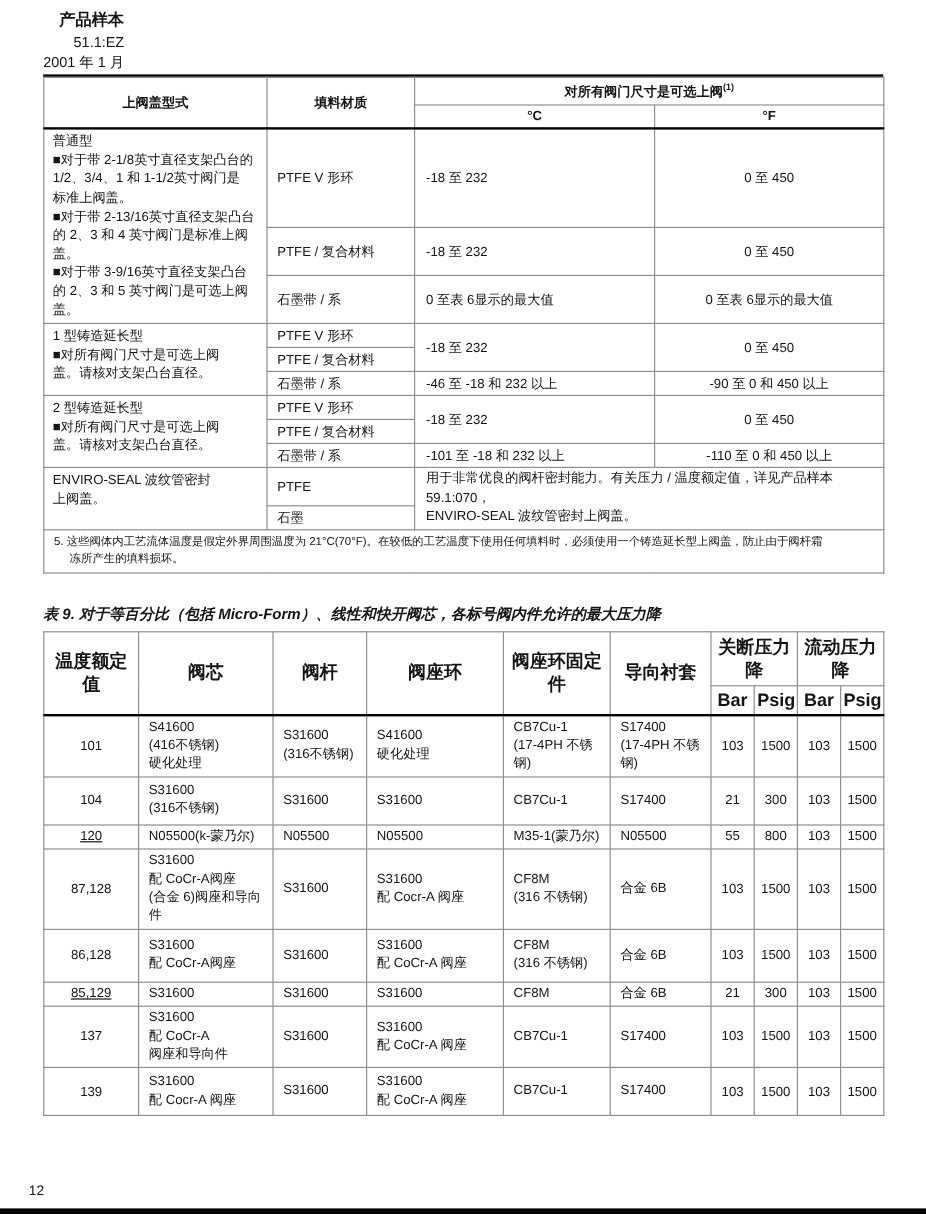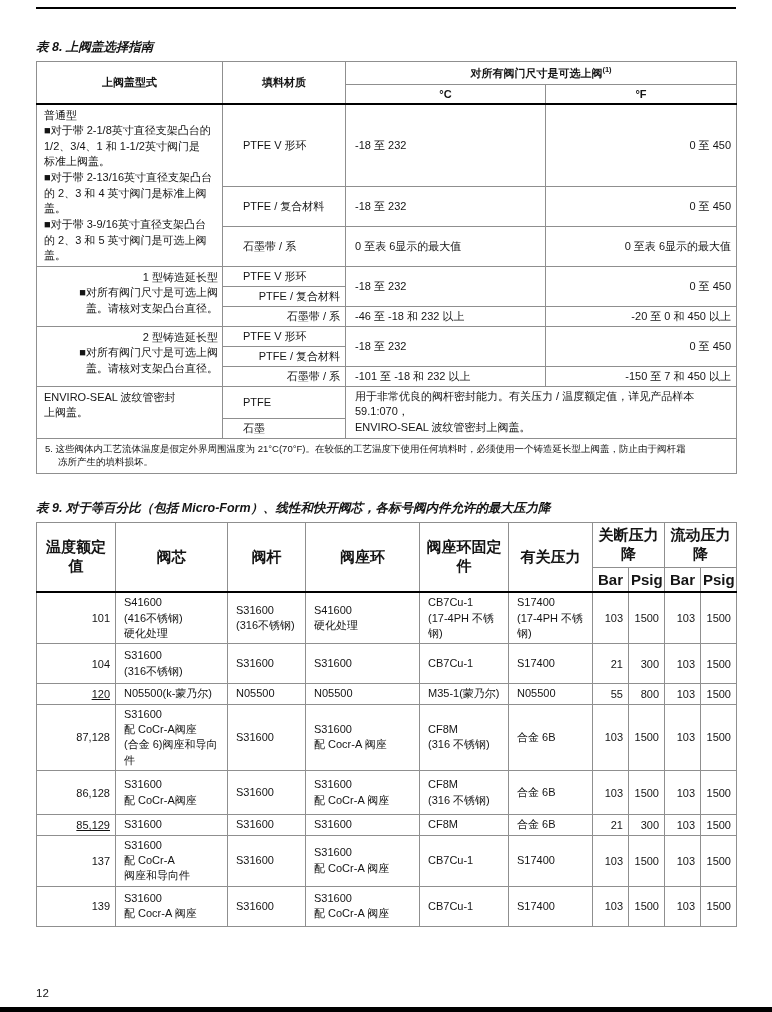--- a/index.html
+++ b/index.html
@@ -30,51 +30,55 @@
   table { border-collapse: collapse; table-layout: fixed; width: 700px; font-size: 11px; }
   table { border: 1.5px solid #1a1a1a; }
   th, td { border: 1px solid #8f8f8f; padding: 2px 5px; vertical-align: middle; }
   thead { border-bottom: 2.5px solid #000; }
   th { font-weight: bold; text-align: center; padding: 3px 2px; }
   sup.fn { font-size: 7.5px; vertical-align: super; }
 
   .pre { white-space: pre-line; line-height: 1.42; }
   .top { vertical-align: top; padding-top: 3px; }
   .l { text-align: left; }
-  .c { text-align: right; }
-
-  
-  .h46 { height: 46px; margin-left: 41px; } .h40 { height: 40px; } .h17 { height: 17px; text-align: right; } .h16 { height: 16px; }
+  .c { text-align: center; }
+
+  
+  .h46 { height: 46px; margin-left: 41px; } .h40 { height: 40px; } .h17 { height: 17px; } .h16 { height: 16px; }
   .t8 td.bonnet { padding-left: 7px; padding-right: 4px; }
-  .t8 td.packing { padding-left: 20px; }
+  .t8 td.packing { padding-left: 8px; }
   .t8 td.tc { padding-left: 9px; }
   .footnote-cell { font-size: 9.5px; line-height: 1.45; padding: 3px 6px 4px 8px; }
   .footnote-text { white-space: pre-line; padding-left: 13px; text-indent: -13px; }
 
   
   .h48 { height: 48px; } .h44 { height: 44px; } .h20 { height: 20px; text-decoration: underline; } .h50 { height: 50px; }
   .t9 th { font-size: 15px; }
   .t9 td.mat { padding-left: 8px; line-height: 1.4; }
   .t9 .hdr1 { height: 26px; }
   .t9 .hdr2 { height: 22px; }
 
   
-  .page-number { position: absolute; left: 36px; bottom: 13px; font-size: 11.5px; }
+  .page-number { position: absolute; left: 24px; bottom: 13px; font-size: 11.5px; }
   .bottom-bar { position: absolute; left: 0; right: 0; bottom: 0; height: 5px; background: #000; }
 </style>
 </head>
 <body>
 
 <div class="content">
 
   <div class="doc-header">
+    <div class="header-right">
+      <div class="doc-type">产品样本</div>
+      <div>51.1:EZ</div>
+      <div>2001 年 1 月</div>
+    </div>
   </div>
   <div class="header-rule"></div>
 
-  <div class="tbl-title t8-title">表 8. 上阀盖选择指南</div>
   <table class="t8">
     <colgroup>
         <col style="width:186px">
         <col style="width:123px">
         <col style="width:200px">
         <col style="width:191px">
       </colgroup>
     <thead>
       <tr>
         <th rowspan="2">上阀盖型式</th>
@@ -119,38 +123,38 @@
         <td class="packing l">PTFE V 形环</td>
         <td rowspan="2" class="tc l">-18 至 232</td>
         <td rowspan="2" class="c">0 至 450</td>
       </tr>
       <tr>
         <td class="packing l h17">PTFE / 复合材料</td>
       </tr>
       <tr>
         <td class="packing l h17">石墨带 / 系</td>
         <td class="tc l">-46 至 -18 和 232 以上</td>
-        <td class="c">-20 至 0 和 450 以上</td>
+        <td class="c">-90 至 0 和 450 以上</td>
       </tr>
 
       <tr>
         <td rowspan="3" class="bonnet pre top l h17">2 型铸造延长型
 ■对所有阀门尺寸是可选上阀
 盖。请核对支架凸台直径。</td>
         <td class="packing l">PTFE V 形环</td>
         <td rowspan="2" class="tc l">-18 至 232</td>
         <td rowspan="2" class="c">0 至 450</td>
       </tr>
       <tr>
         <td class="packing l h17">PTFE / 复合材料</td>
       </tr>
       <tr>
         <td class="packing l h17">石墨带 / 系</td>
         <td class="tc l">-101 至 -18 和 232 以上</td>
-        <td class="c">-150 至 7 和 450 以上</td>
+        <td class="c">-110 至 0 和 450 以上</td>
       </tr>
 
       <tr>
         <td rowspan="2" class="bonnet pre top l h16">ENVIRO-SEAL 波纹管密封
 上阀盖。</td>
         <td class="packing l">PTFE</td>
         <td colspan="2" rowspan="2" class="pre l tc">用于非常优良的阀杆密封能力。有关压力 / 温度额定值，详见产品样本 59.1:070，
 ENVIRO-SEAL 波纹管密封上阀盖。</td>
       </tr>
       <tr>
@@ -180,21 +184,21 @@
         <col style="width:36px">
         <col style="width:36px">
     </colgroup>
     <thead>
       <tr class="hdr1">
         <th rowspan="2">温度额定值</th>
         <th rowspan="2">阀芯</th>
         <th rowspan="2">阀杆</th>
         <th rowspan="2">阀座环</th>
         <th rowspan="2">阀座环固定件</th>
-        <th rowspan="2">有关压力</th>
+        <th rowspan="2">导向衬套</th>
         <th colspan="2">关断压力降</th>
         <th colspan="2">流动压力降</th>
       </tr>
       <tr class="hdr2">
         <th>Bar</th>
         <th>Psig</th>
         <th>Bar</th>
         <th>Psig</th>
       </tr>
     </thead>

